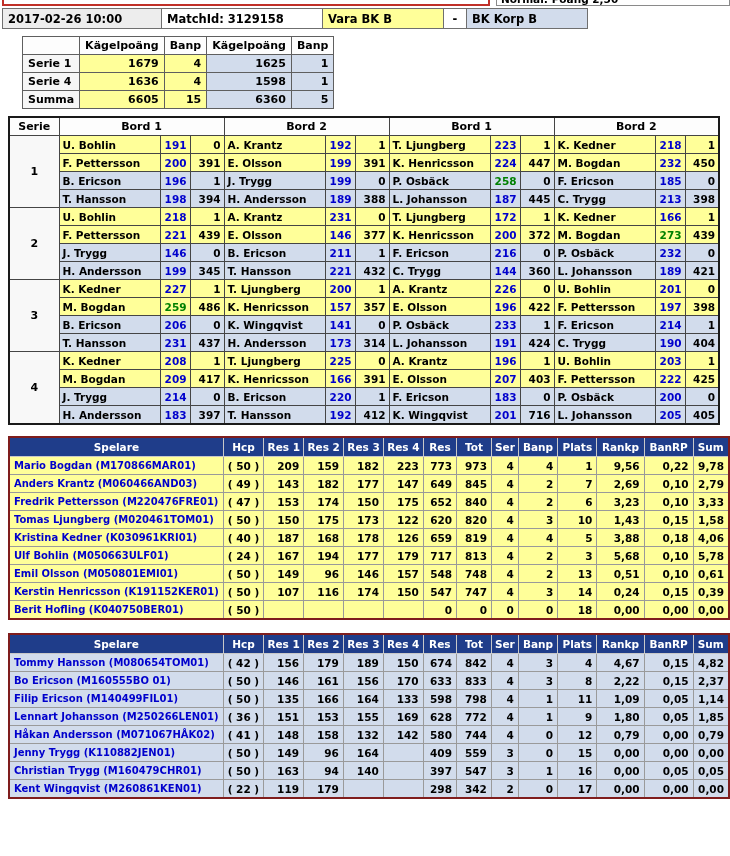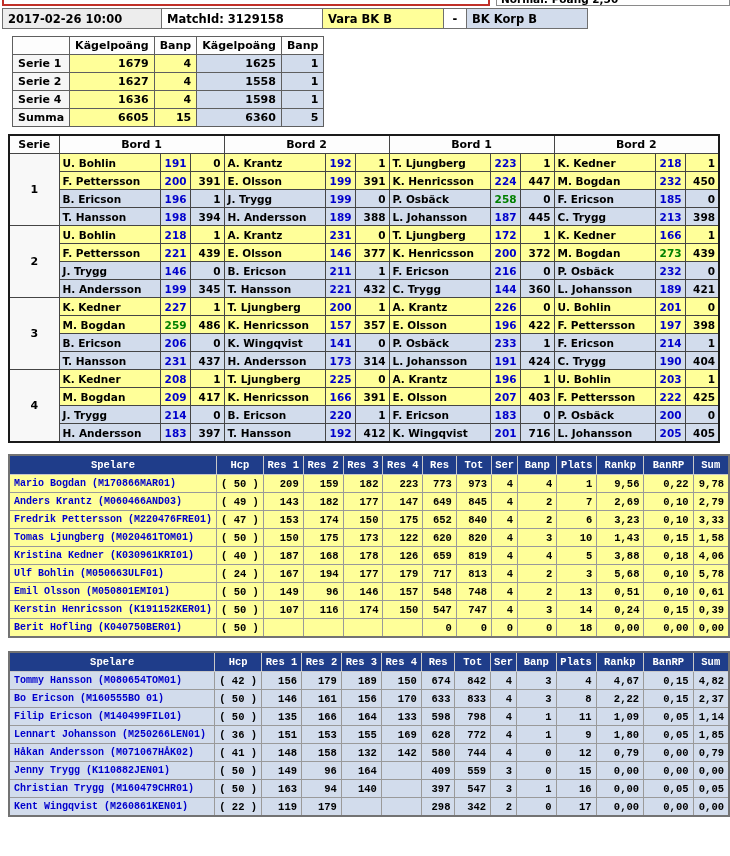--- a/index.html
+++ b/index.html
@@ -21,42 +21,42 @@
   table{border-collapse:collapse;table-layout:fixed;}
   .toprow{margin:1px 0 0 2px;}
   .toprow td{border:1px solid #6f6f6f;height:19px;padding:0 5px;font-size:11.5px;white-space:nowrap;overflow:hidden;}
   .cell-date{width:148px;background:#ededed;}
   .cell-mid{width:150px;background:#fff;}
   .cell-home{width:110px;background:var(--yellow);}
   .cell-sep{width:12px;background:#fff;text-align:center;}
   .cell-away{width:110px;background:var(--lblue);}
 
   
-  .summary{margin:7px 0 0 12px;}
+  .summary{margin:7px 0 0 22px;}
   .summary th,.summary td{border:1px solid #5f5f5f;height:17px;padding:0 5px;white-space:nowrap;overflow:hidden;}
   .summary th{background:#fdfdfd;text-align:left;}
   .summary .rowlabel{background:#f6f6f6;text-align:left;}
   .summary .num{text-align:right;}
   .summary .home{background:var(--yellow);}
   .summary .away{background:var(--lblue);}
 
   
   .match{margin:7px 0 0 8px;border:2px solid #1a1a1a;font-size:10.5px;}
   .match th,.match td{border:1px solid #454545;height:17px;padding:0 3px;white-space:nowrap;overflow:hidden;}
   .match thead th{background:#fdfdfd;text-align:center;font-size:11px;}
   .match .serie-cell{background:#f8f8f8;text-align:center;vertical-align:middle;font-size:11px;}
   .yrow td{background:var(--yellow);}
   .brow td{background:var(--lblue);}
   .match .pname{text-align:left;}
   .match .score{color:var(--scoreblue);text-align:right;}
   .match .score.green{color:var(--scoregreen);}
   .match .extra{text-align:right;}
 
   
-  .players{margin:11px 0 5px 8px;border:2px solid #737373;font-size:10.5px;font-family:Liberation Mono, monospace;}
+  .players{margin:11px 0 5px 8px;border:2px solid #7f1d1d;font-size:10.5px;}
   .players th{background:var(--navy);color:#fff;border:1px solid #c8c8c8;height:18px;padding:0 3px;text-align:center;white-space:nowrap;overflow:hidden;}
   .players td{border:1px solid #9a9a9a;height:17px;padding:0 4px;white-space:nowrap;overflow:hidden;}
   .players.home td{background:var(--yellow);}
   .players.away td{background:var(--lblue);}
   .players .plink{color:var(--scoreblue);text-align:left;font-size:10px;}
   .players .hcp{text-align:right;}
   .players .num{text-align:right;}
   .players.away{margin-top:13px;}
 </style>
 </head>
@@ -101,27 +101,20 @@
         <th>Kägelpoäng</th>
         <th>Banp</th>
       </tr>
     </thead>
     <tbody id="summary-body">
         <tr>
           <td class="rowlabel">Serie 1</td>
           <td class="num home">1679</td>
           <td class="num home">4</td>
           <td class="num away">1625</td>
-          <td class="num away">1</td>
-        </tr>
-        <tr>
-          <td class="rowlabel">Serie 2</td>
-          <td class="num home">1627</td>
-          <td class="num home">4</td>
-          <td class="num away">1558</td>
           <td class="num away">1</td>
         </tr>
         <tr>
           <td class="rowlabel">Serie 4</td>
           <td class="num home">1636</td>
           <td class="num home">4</td>
           <td class="num away">1598</td>
           <td class="num away">1</td>
         </tr>
         <tr>

